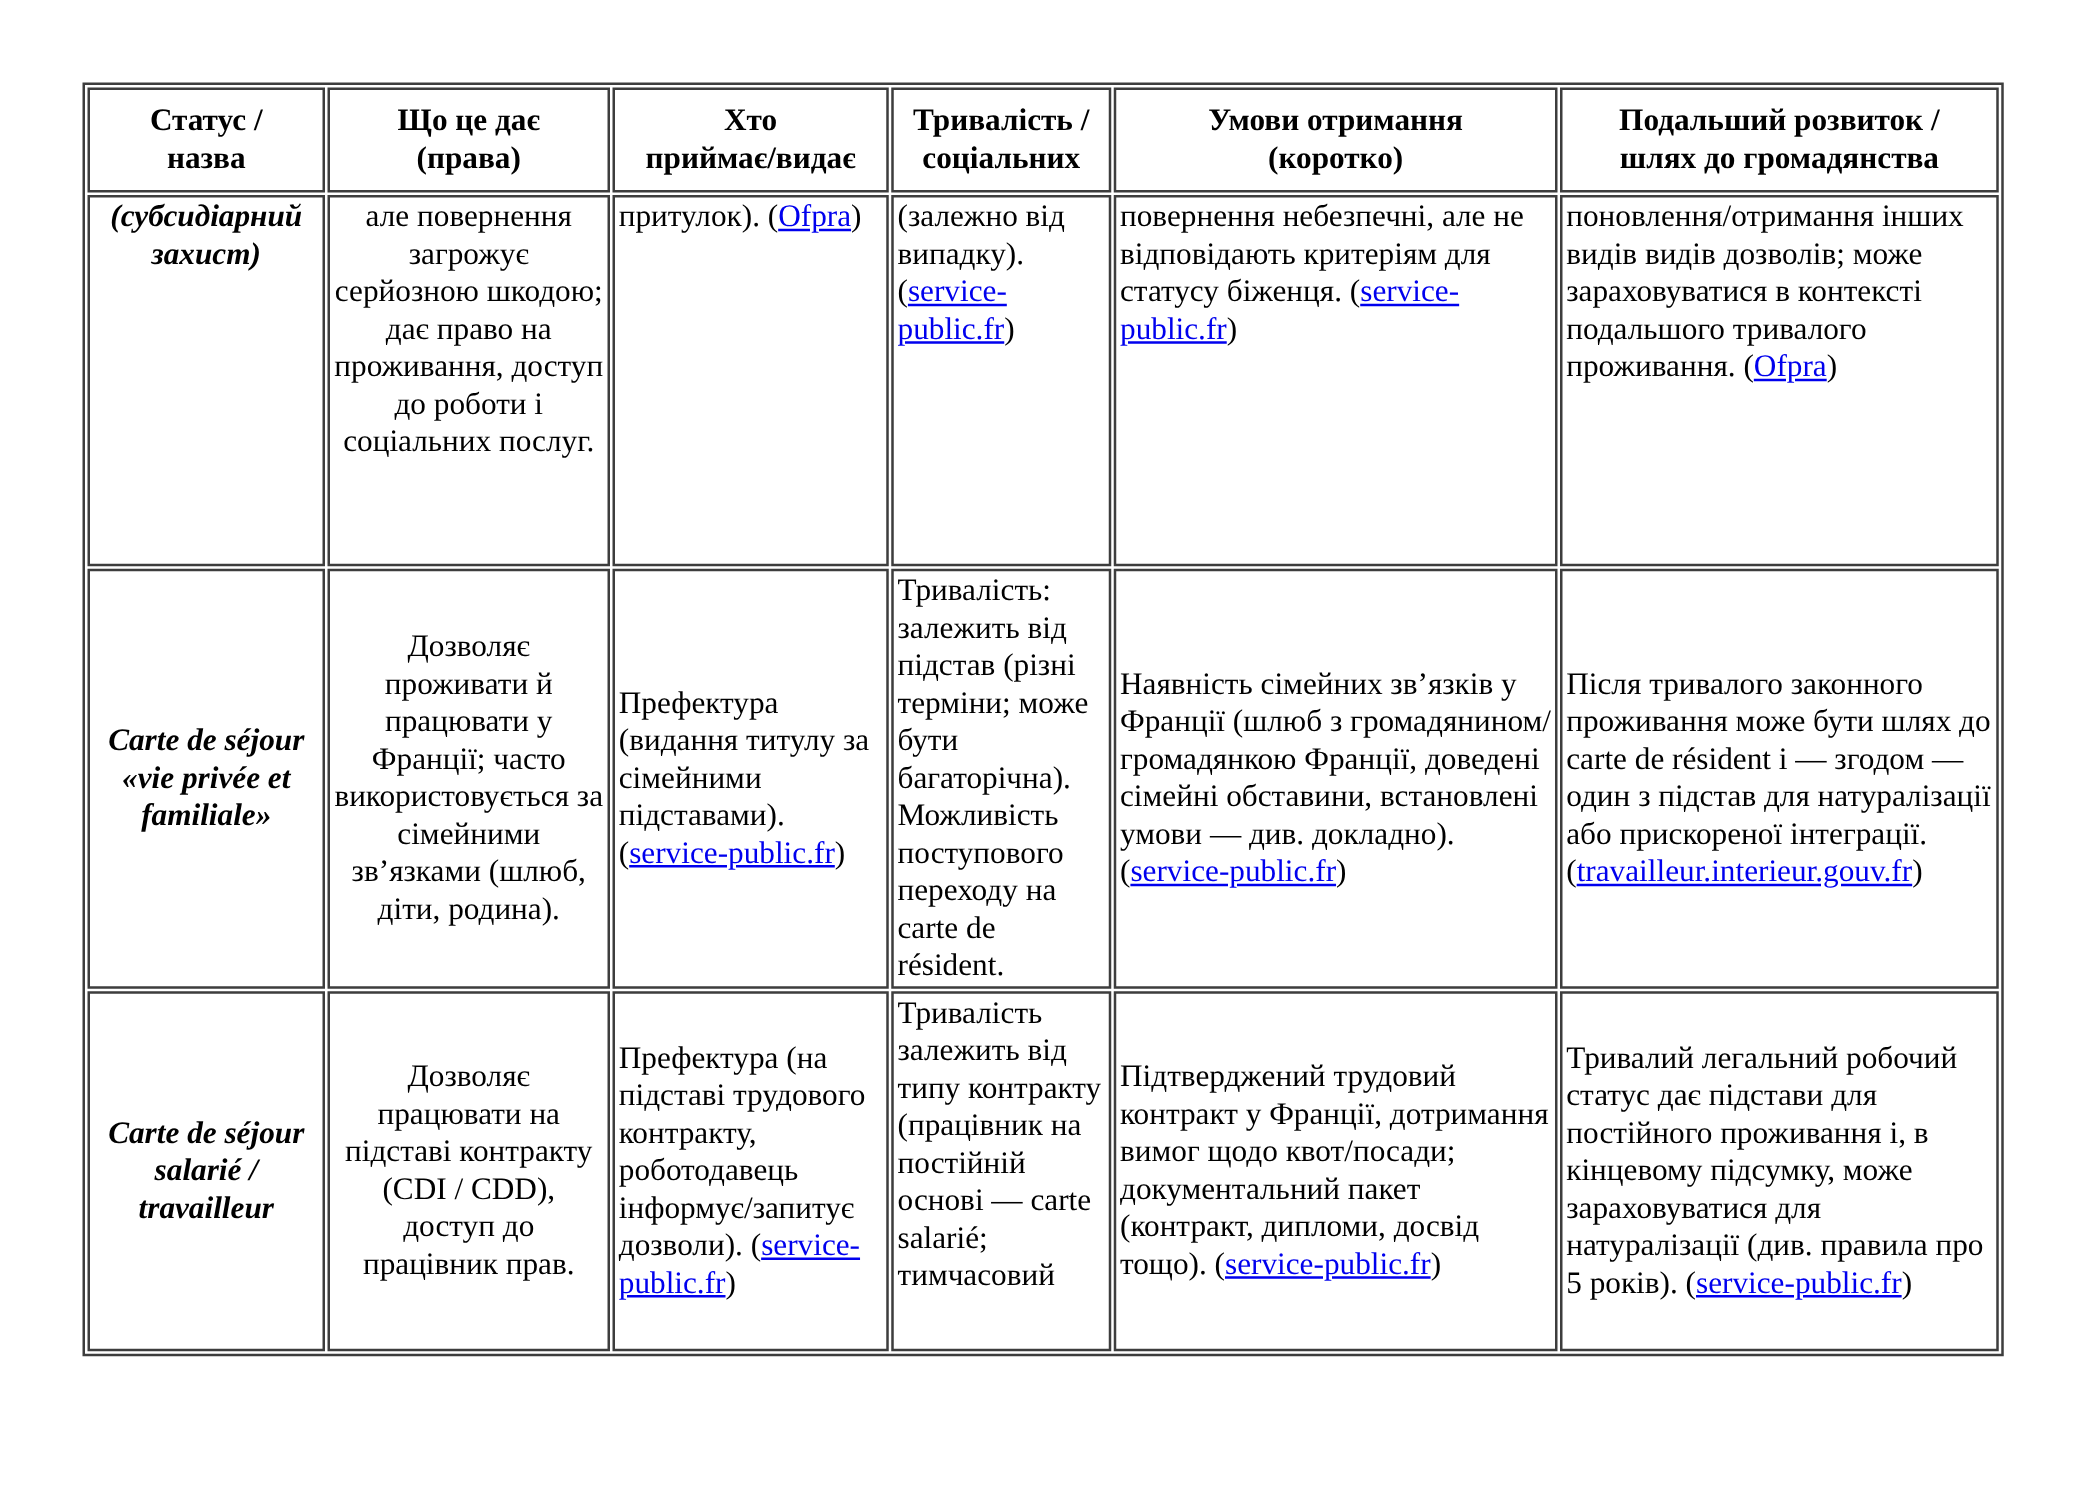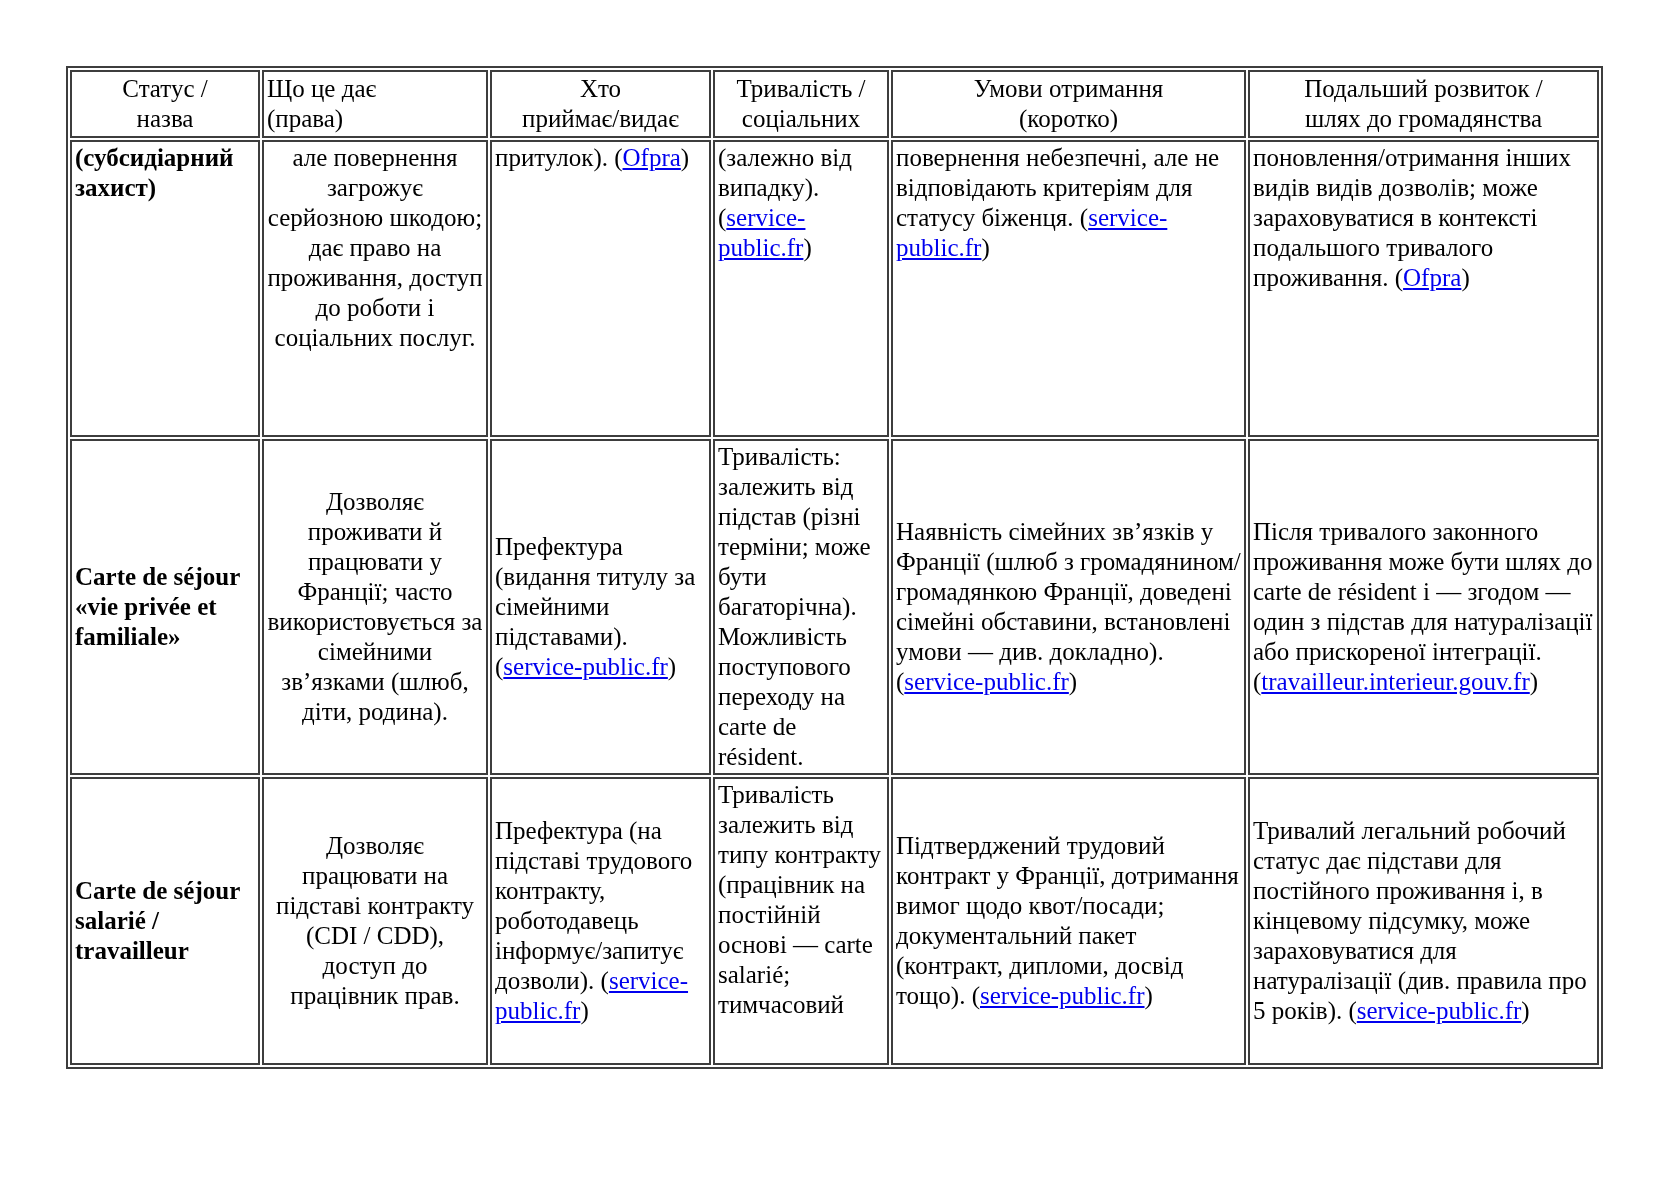--- a/index.html
+++ b/index.html
@@ -22,33 +22,33 @@
     line-height: 1.2;
     color: #000000;
   }
   th, td {
     border: 2px solid var(--border, #3d3d3d);
     padding: 1px 3px;
     box-sizing: border-box;
     word-wrap: break-word;
   }
   th {
-    font-weight: normal;
+    font-weight: bold;
     text-align: center;
     vertical-align: middle;
     white-space: pre-line;
-    height: 68px;
+    height: 84px;
   }
-  th.h-rights { text-align: left; }
+  th.h-rights { text-align: center; }
   tr.row-top td { vertical-align: top; }
   tr.row-mid td { vertical-align: middle; }
   tr.r1 td { height: 297px; }
   tr.r2 td { height: 322px; }
   tr.r3 td { height: 288px; }
-  td.c-name { font-weight: bold; text-align: left; }
+  td.c-name { font-weight: bold; text-align: center; font-style: italic; }
   td.c-rights { text-align: center; }
   td.c-left { text-align: left; }
   a.doc-link {
     color: var(--link, #0000ee);
     text-decoration: underline;
     cursor: pointer;
   }
 </style>
 </head>
 <body>

